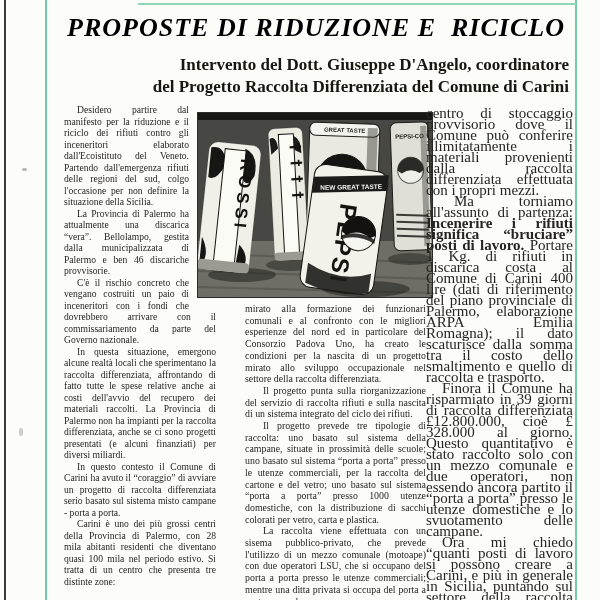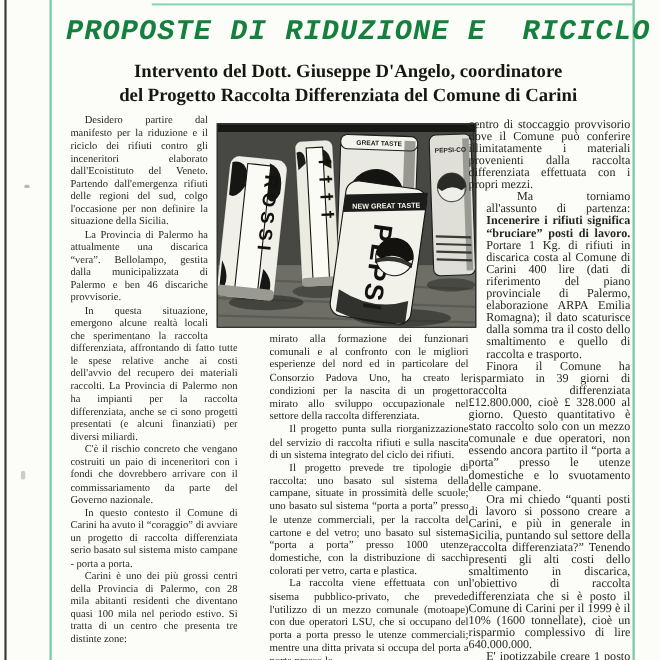--- a/index.html
+++ b/index.html
@@ -13,39 +13,39 @@
   .frame-left{position:absolute;left:45px;top:0;width:2px;height:600px;background:#74cba5;}
   .frame-right{position:absolute;left:575px;top:0;width:2px;height:600px;background:#74cba5;}
   .frame-top{position:absolute;left:138px;top:3px;width:438px;height:2px;background:#8ed6b4;}
   .smudge{position:absolute;background:#b9b9b4;border-radius:2px;}
   .smudge1{left:22px;top:168px;width:5px;height:3px;}
   .smudge2{left:19px;top:428px;width:4px;height:8px;opacity:.7;}
 
   .title{
     position:absolute;left:60px;top:13px;width:512px;
     text-align:center;font-size:26px;font-weight:bold;font-style:italic;
-    color:#15803d;letter-spacing:1px;white-space:pre;font-family:Liberation Mono, monospace;
+    color:#000000;letter-spacing:1px;white-space:pre;
   }
   .subtitle{
     position:absolute;left:64px;top:54px;width:505px;
-    text-align:center;font-size:17px;font-weight:bold;line-height:22px;color:#17160f;
+    text-align:right;font-size:17px;font-weight:bold;line-height:22px;color:#17160f;
   }
 
   .col{position:absolute;text-align:justify;overflow:hidden;}
   .col p{margin:0;padding:0;hyphens:auto;}
   .col1{left:64px;top:104px;width:152px;height:496px;font-size:9.6px;line-height:11.5px;}
   .col1 p{text-indent:13px;}
   .col1 .wrap-spacer{float:right;width:27px;height:197px;}
   .col2{left:228px;top:303px;width:198px;height:297px;font-size:9.9px;line-height:11.7px;}
   .col2 p{text-indent:18px;margin-left:17px;}
   .col2 p.cont{text-indent:0;}
-  .col3{left:426px;top:108px;width:147px;height:492px;font-size:11px;line-height:11px;}
+  .col3{left:426px;top:108px;width:147px;height:492px;font-size:15px;line-height:11px;}
   .col3 p{text-indent:16px;}
   .col3 p.cont{text-indent:0;}
-  .col3 p.deep{text-indent:28px;margin-left:16px;}
+  .col3 p.deep{text-indent:28px;}
   .bold-run{font-weight:bold;}
 
   .photo{
     position:absolute;left:197px;top:112px;width:236px;height:186px;
     background:#474743;border:1px solid #2a2a28;box-sizing:border-box;
   }
   .photo svg{display:block;}
 </style>
 </head>
 <body>
@@ -63,22 +63,22 @@
 
   <div class="subtitle">
     <div>Intervento del Dott. Giuseppe D'Angelo, coordinatore</div>
     <div>del Progetto Raccolta Differenziata del Comune di Carini</div>
   </div>
 
   <div class="col col1">
     <div class="wrap-spacer"></div>
     <p>Desidero partire dal manifesto per la riduzione e il riciclo dei rifiuti contro gli inceneritori elaborato dall'Ecoistituto del Veneto. Partendo dall'emergenza rifiuti delle regioni del sud, colgo l'occasione per non definire la situazione della Sicilia.</p>
     <p>La Provincia di Palermo ha attualmente una discarica “vera”. Bellolampo, gestita dalla municipalizzata di Palermo e ben 46 discariche provvisorie.</p>
+    <p>C'è il rischio concreto che vengano costruiti un paio di inceneritori con i fondi che dovrebbero arrivare con il commissariamento da parte del Governo nazionale.</p>
     <p>In questa situazione, emergono alcune realtà locali che sperimentano la raccolta differenziata, affrontando di fatto tutte le spese relative anche ai costi dell'avvio del recupero dei materiali raccolti. La Provincia di Palermo non ha impianti per la raccolta differenziata, anche se ci sono progetti presentati (e alcuni finanziati) per diversi miliardi.</p>
-    <p>C'è il rischio concreto che vengano costruiti un paio di inceneritori con i fondi che dovrebbero arrivare con il commissariamento da parte del Governo nazionale.</p>
     <p>In questo contesto il Comune di Carini ha avuto il “coraggio” di avviare un progetto di raccolta differenziata serio basato sul sistema misto campane - porta a porta.</p>
     <p>Carini è uno dei più grossi centri della Provincia di Palermo, con 28 mila abitanti residenti che diventano quasi 100 mila nel periodo estivo. Si tratta di un centro che presenta tre distinte zone:</p>
   </div>
 
   <div class="photo">
     <svg width="234" height="184" viewBox="0 0 234 184" xmlns="http://www.w3.org/2000/svg">
       <rect x="0" y="0" width="234" height="184" fill="#474743"></rect>
       <rect x="0" y="0" width="234" height="7" fill="#171715"></rect>
       <rect x="0" y="128" width="234" height="56" fill="#6e6e66"></rect>
       <g stroke="#5c5c55" stroke-width="2">

